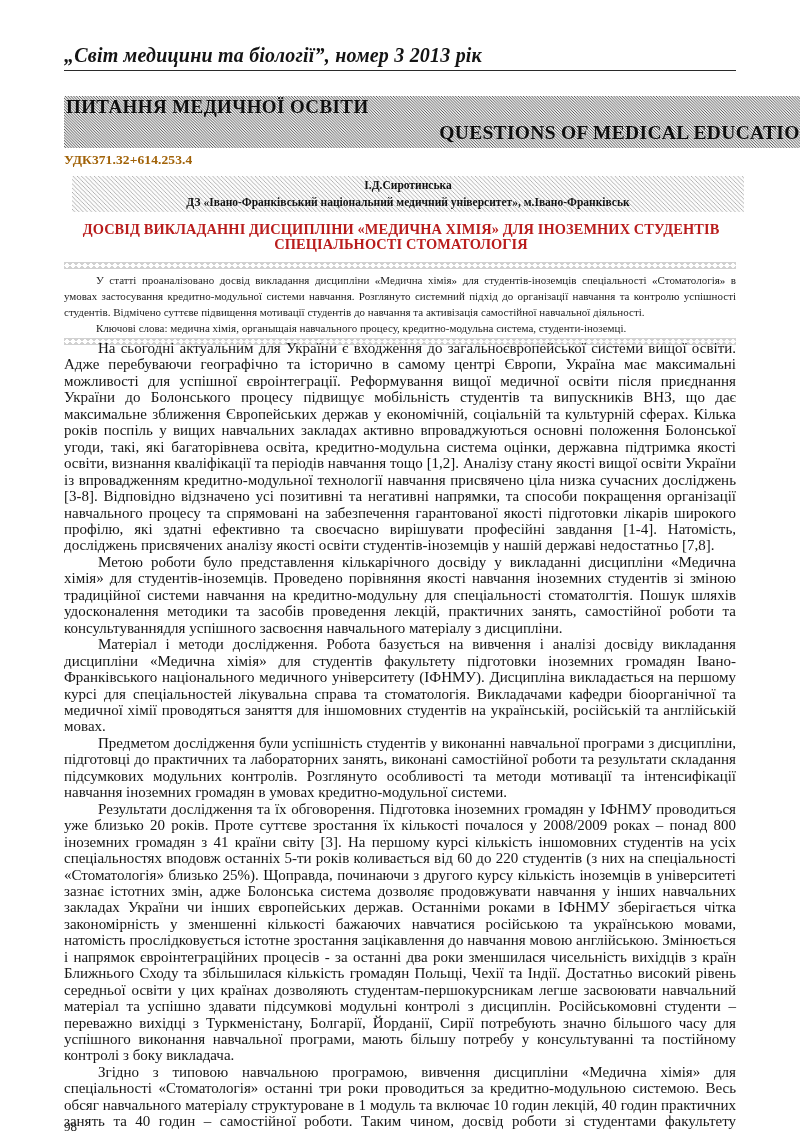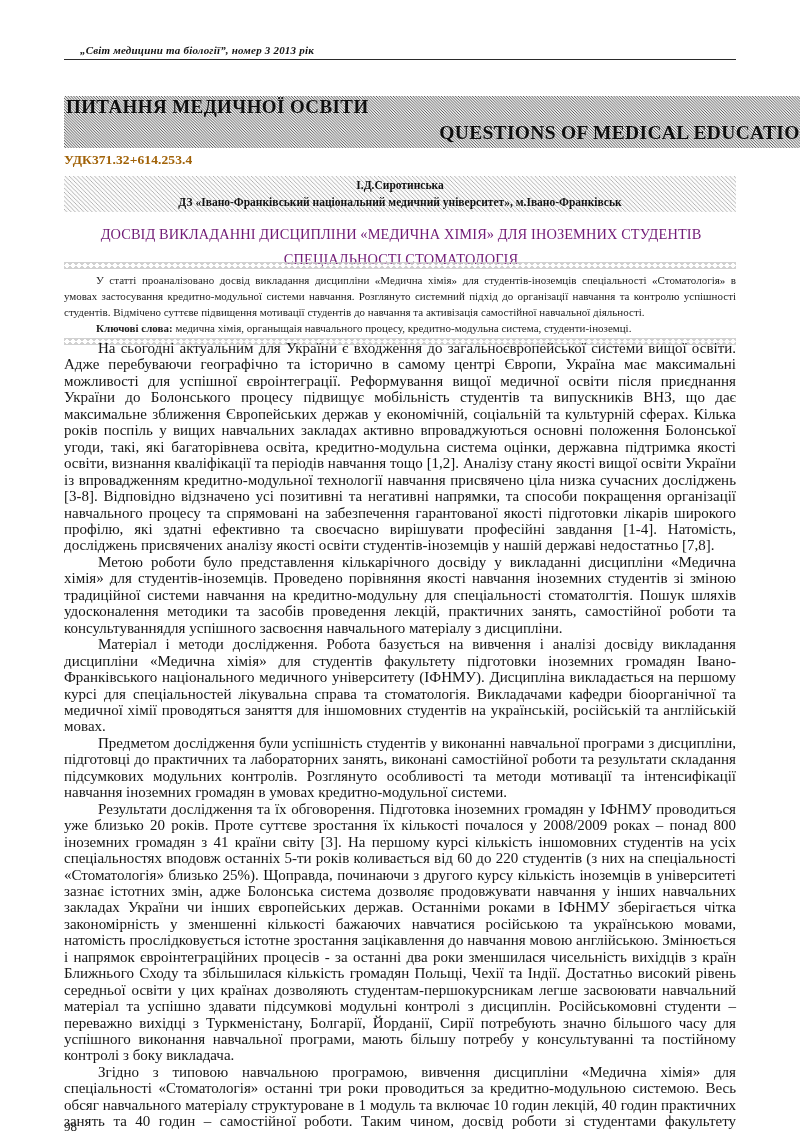--- a/index.html
+++ b/index.html
@@ -24,25 +24,24 @@
   
   .running-head {
     position: absolute;
     left: 64px;
     top: 44px;
     width: 672px;
   }
   .running-head-text {
     font-style: italic;
     font-weight: bold;
-    font-size: 11px;
+    font-size: 20px;
     letter-spacing: 0.2px;
     color: #141414;
     white-space: nowrap;
-    margin-left: 16px;
   }
   .running-rule {
     margin-top: 3px;
     border-bottom: 1.6px solid #2a2a2a;
     width: 672px;
   }
 
   
   .section-banner {
     position: absolute;
@@ -87,21 +86,21 @@
     top: 152px;
     font-weight: bold;
     font-size: 13.5px;
     letter-spacing: 0.1px;
     color: #a16207;
   }
 
   
   .author-banner {
     position: absolute;
-    left: 64px;
+    left: 72px;
     top: 176px;
     width: 672px;
     height: 36px;
     background-color: #e3e3e3;
     background-image:
       repeating-linear-gradient(45deg,
         rgba(90,90,90,0.45) 0px, rgba(90,90,90,0.45) 1px,
         rgba(255,255,255,0.9) 1px, rgba(255,255,255,0.9) 3px);
     background-size: 4.24px 4.24px;
     text-align: center;
@@ -116,25 +115,25 @@
   }
   .author-banner .line.a { padding-top: 1px; }
 
   
   .article-title {
     position: absolute;
     left: 78px;
     top: 222px;
     width: 646px;
     text-align: center;
-    font-weight: normal;
+    font-weight: bold;
     font-size: 14.4px;
-    line-height: 25px;
+    line-height: 15px;
     letter-spacing: 0.1px;
-    color: #701a75;
+    color: #b91c1c;
   }
 
   
   .abstract {
     position: absolute;
     left: 64px;
     top: 262px;
     width: 672px;
   }
   .zigzag {
@@ -153,21 +152,21 @@
     font-size: 11px;
     line-height: 16px;
     text-align: justify;
     color: #1c1c1c;
   }
   .abstract-body p {
     margin: 0;
     text-indent: 32px;
   }
   .abstract-body .kw-label {
-    font-weight: bold;
+    font-weight: normal;
   }
 
   
   .body-text {
     position: absolute;
     left: 64px;
     top: 340px;
     width: 672px;
     font-size: 15px;
     line-height: 16.45px;

